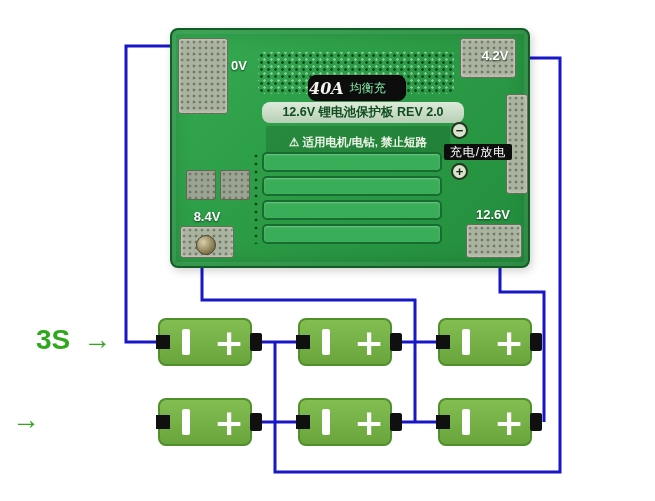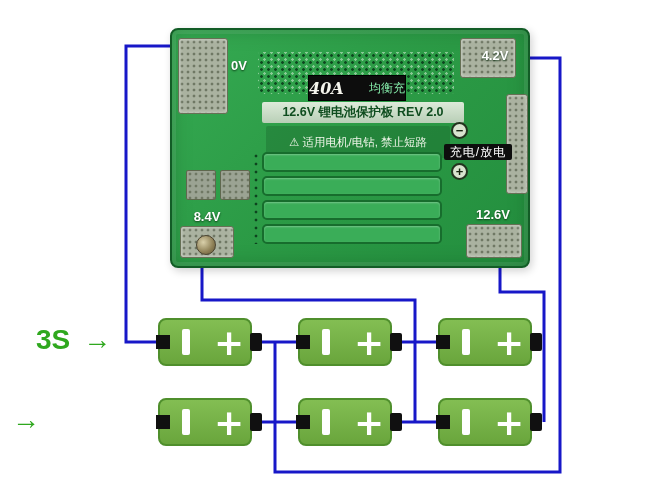--- a/index.html
+++ b/index.html
@@ -40,31 +40,31 @@
 
   .dotstrip{left:86px;top:22px;width:196px;height:42px;border-radius:3px;
         background-image:radial-gradient(rgba(10,58,26,0.85) 1.1px, transparent 1.6px),
                          radial-gradient(rgba(225,242,225,0.5) 1px, transparent 1.5px);
         background-size:7px 7px,7px 7px;background-position:0 0,3px 4px;}
   .holestrip{left:80px;top:122px;width:8px;height:92px;
         background-image:radial-gradient(rgba(10,58,26,0.9) 1.2px, transparent 1.7px);
         background-size:8px 8px;}
 
   .badge40a{left:136px;top:45px;width:98px;height:26px;background:#0d0d0d;border:1px solid #000;
-            border-radius:0;display:flex;align-items:center;justify-content:space-between;gap:6px;}
+            border-radius:8px;display:flex;align-items:center;justify-content:flex-start;gap:6px;}
   .badge40a .num{color:#f4f4ec;font-family:"DejaVu Serif",serif;font-style:italic;
                  font-weight:bold;font-size:16px;}
   .badge40a .suffix{color:#86efac;font-weight:normal;font-size:12px;}
 
-  .titleband{left:90px;top:72px;width:202px;height:21px;border-radius:2px;
+  .titleband{left:90px;top:72px;width:202px;height:21px;border-radius:8px;
              background:linear-gradient(rgba(236,241,230,0.92),rgba(204,214,198,0.88));
              color:#0f4d1f;font-weight:bold;font-size:12.5px;
              display:flex;align-items:center;justify-content:center;white-space:nowrap;}
   .warnline{left:94px;top:96px;width:184px;height:32px;border-radius:2px;
-            background:rgba(8,48,20,0.20);color:#eef5e8;font-weight:normal;font-size:11.5px;
+            background:rgba(8,48,20,0.20);color:#eef5e8;font-weight:bold;font-size:11.5px;
             display:flex;align-items:center;justify-content:center;white-space:nowrap;}
 
   .circ{width:17px;height:17px;border-radius:50%;background:#d9e4cf;border:2px solid #23331e;
         color:#16240f;font-weight:bold;font-size:13px;line-height:13px;
         display:flex;align-items:center;justify-content:center;}
   .c-minus{left:279px;top:92px;}
   .c-plus{left:279px;top:133px;}
   .chglabel{left:272px;top:114px;width:68px;height:16px;background:#0d0d0d;color:#ffffff;
             font-size:12px;letter-spacing:1px;border-radius:2px;
             display:flex;align-items:center;justify-content:center;white-space:nowrap;}

